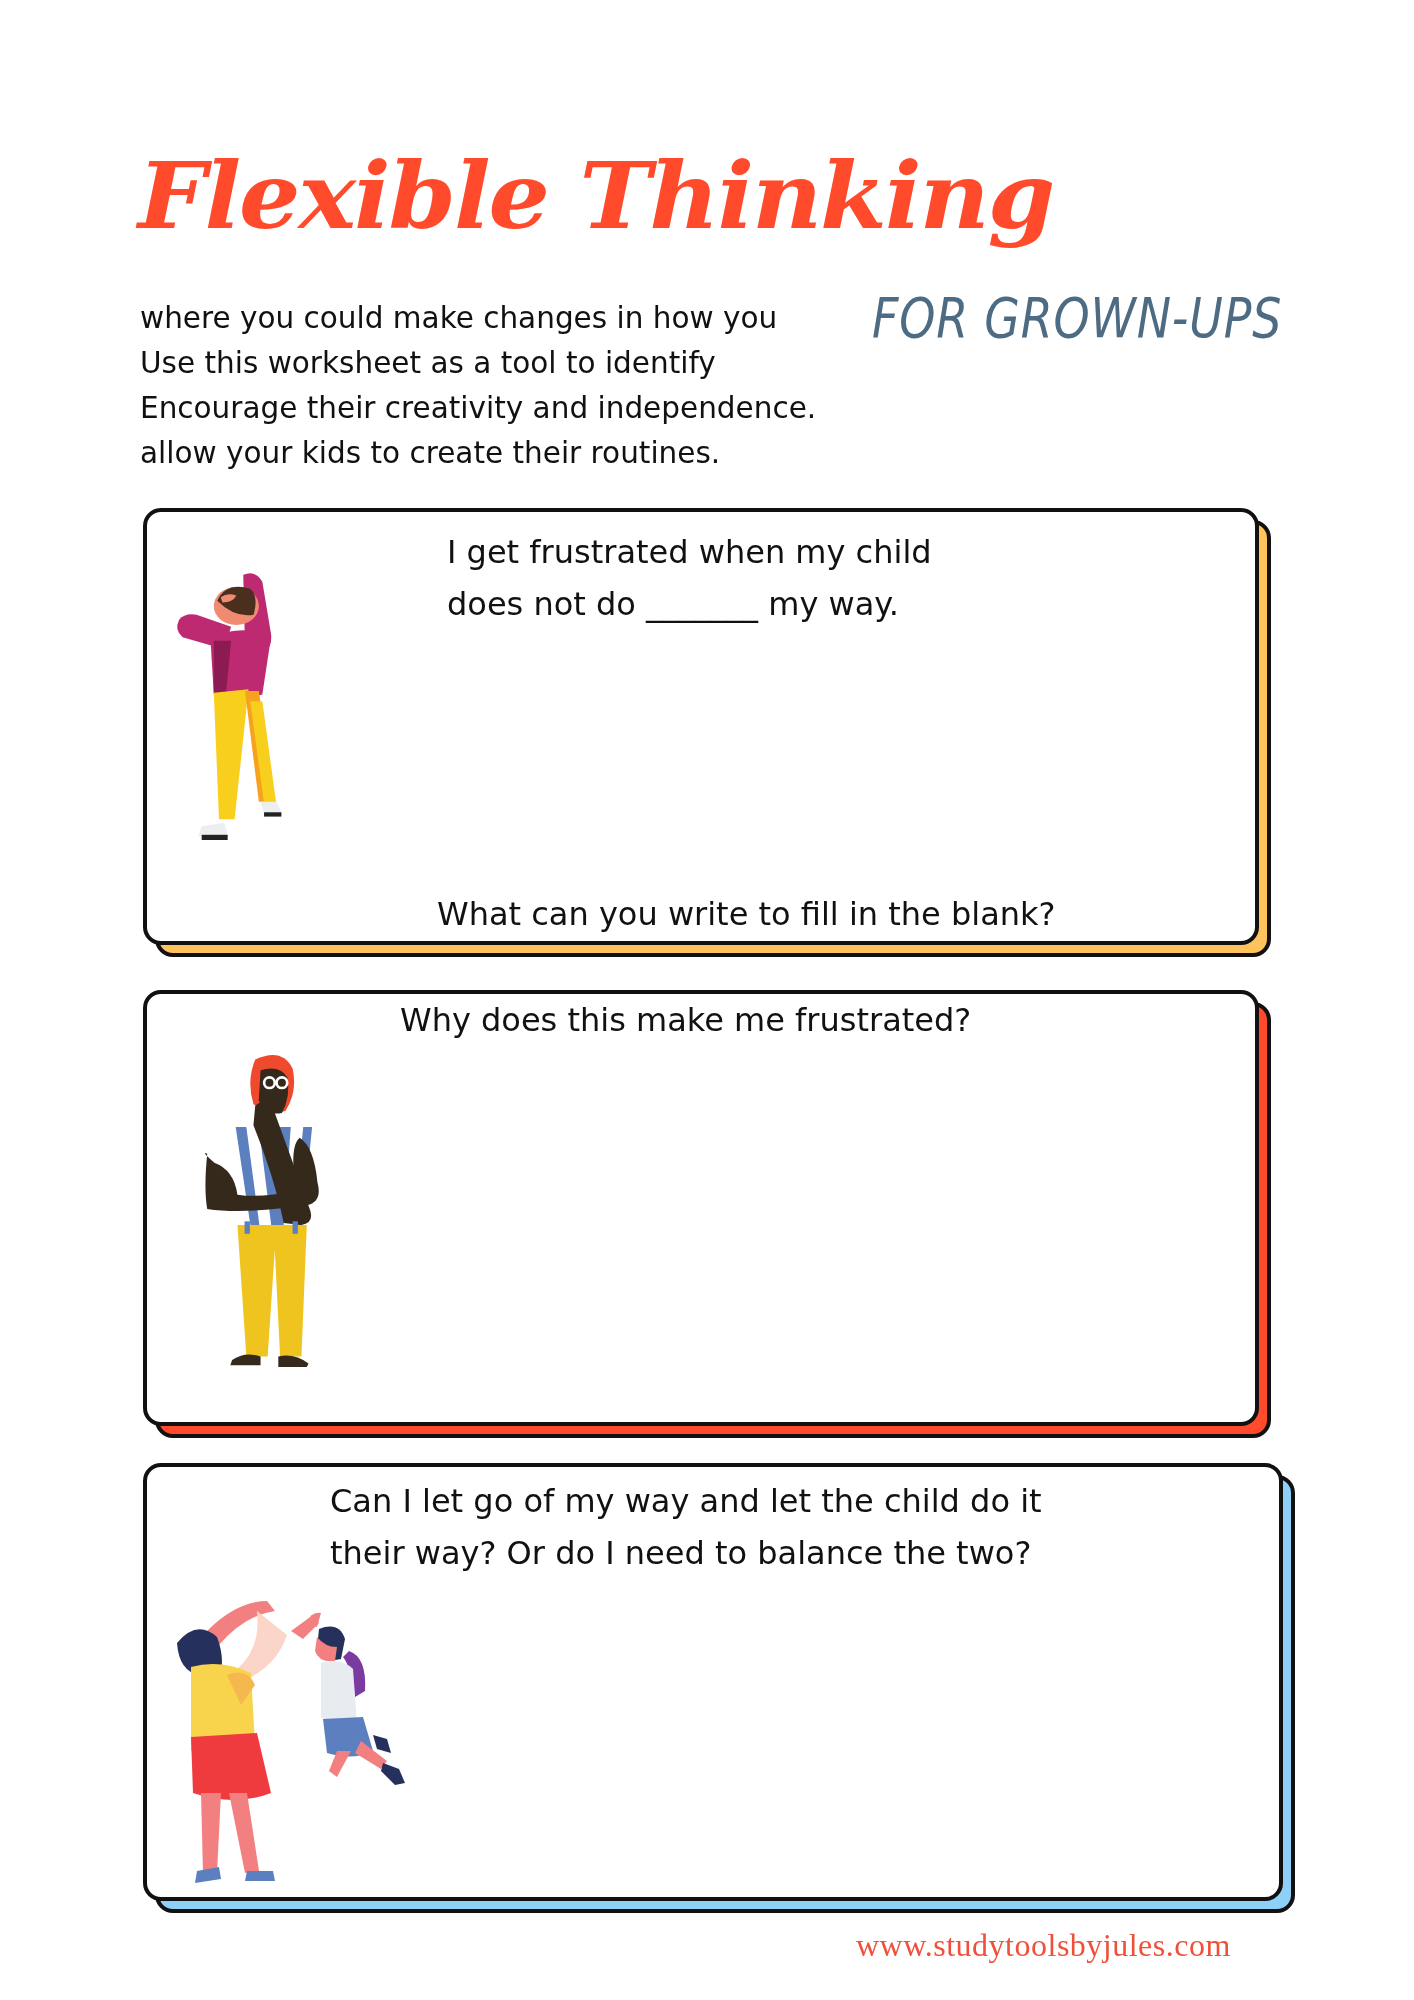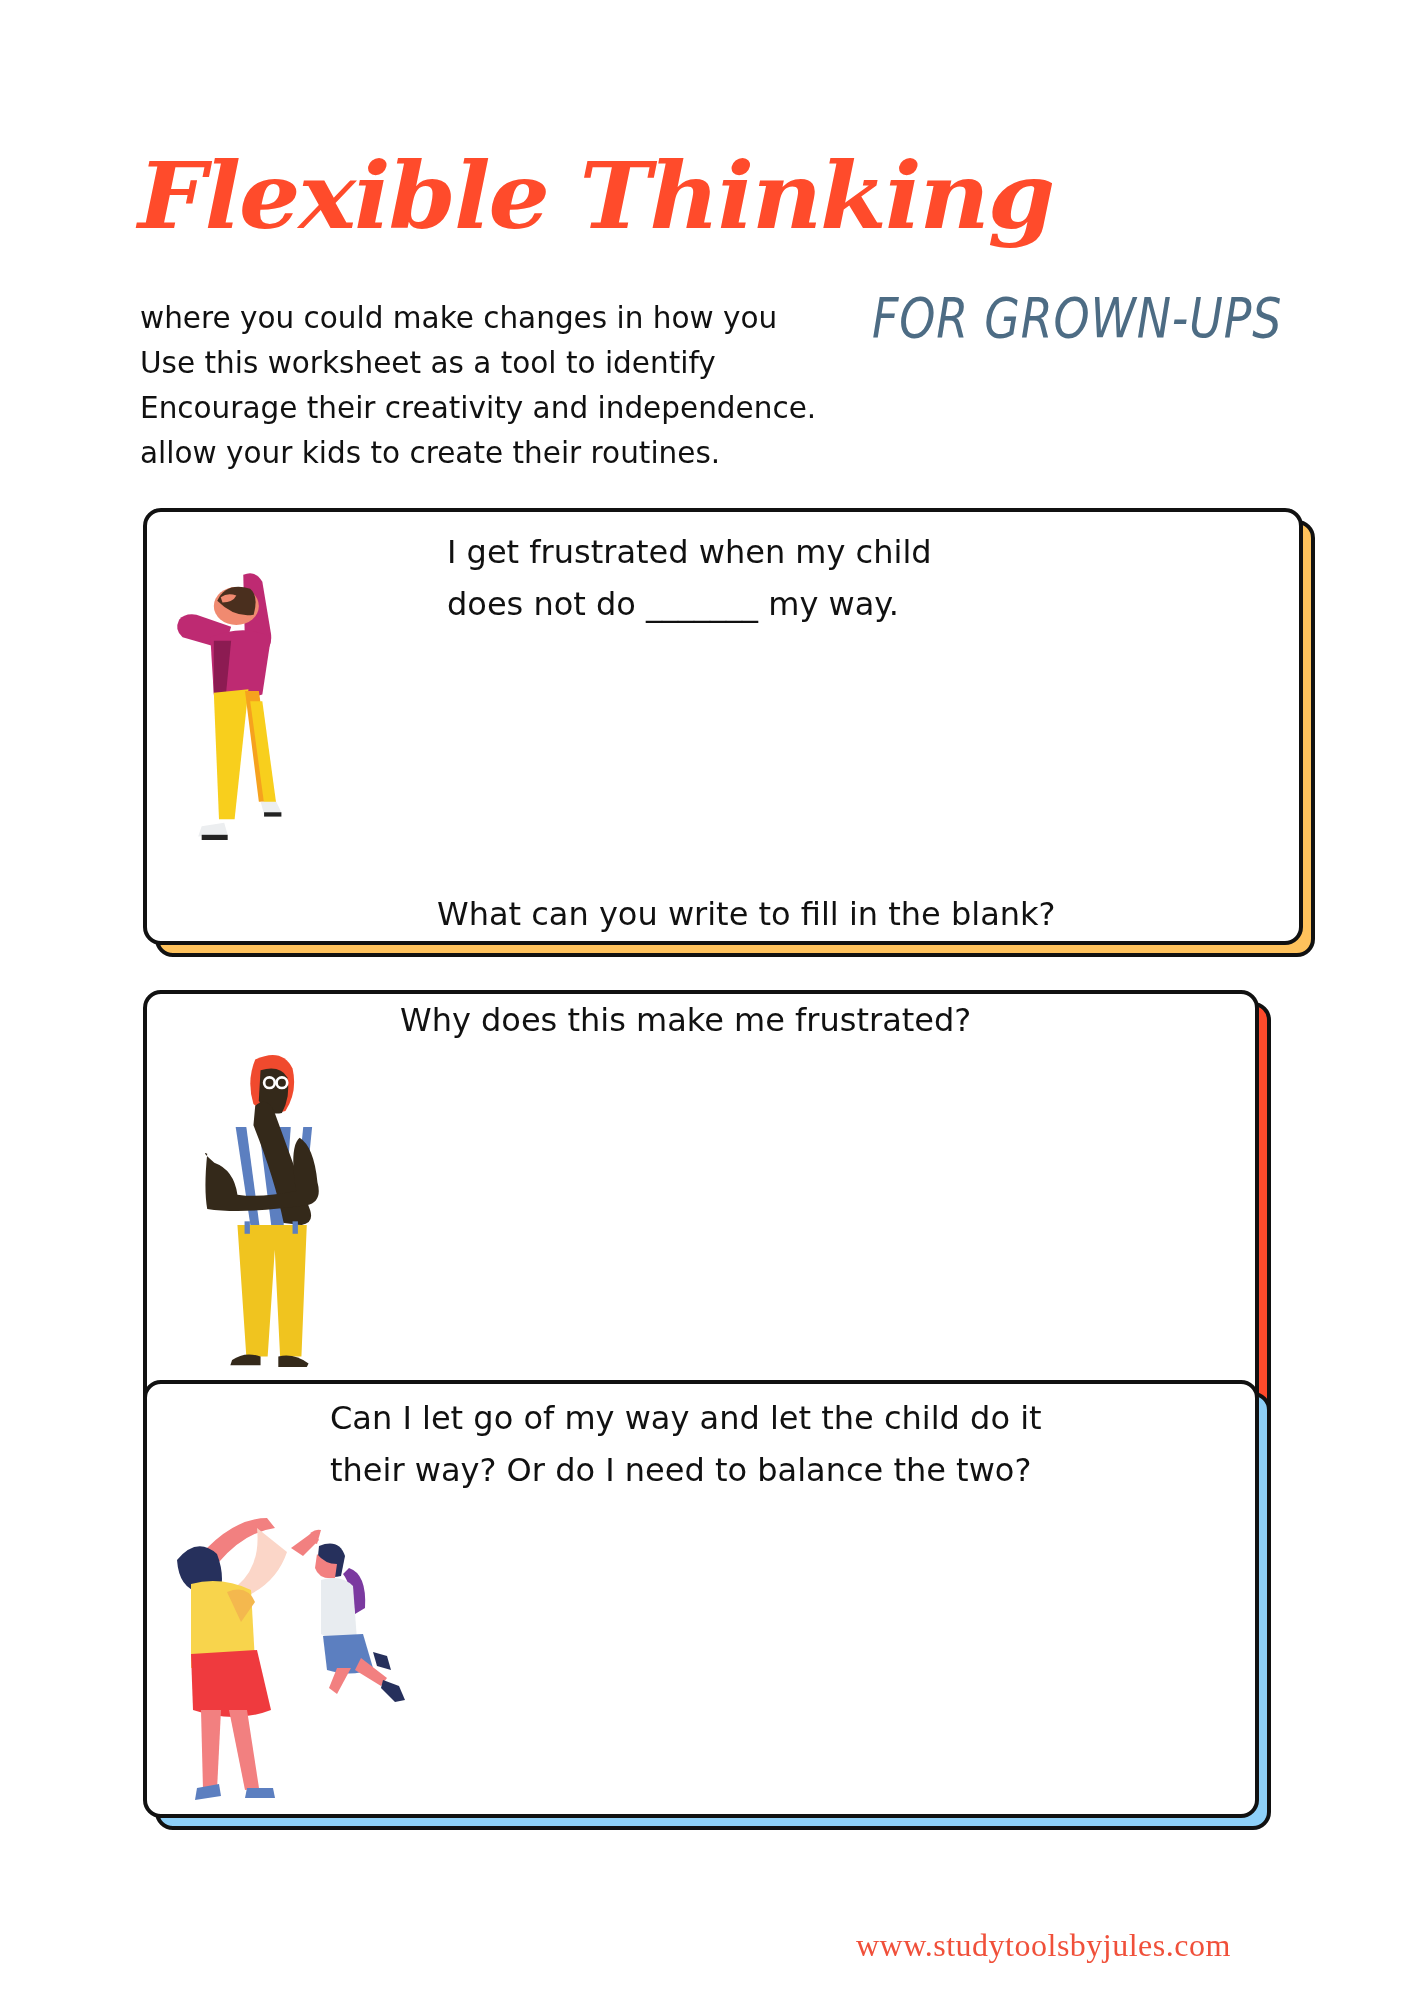--- a/index.html
+++ b/index.html
@@ -54,21 +54,21 @@
 <div class="title">Flexible Thinking</div>
 <div class="subtitle">FOR GROWN-UPS</div>
 
 <div class="intro">
   <div>where you could make changes in how you</div>
   <div>Use this worksheet as a tool to identify</div>
   <div>Encourage their creativity and independence.</div>
   <div>allow your kids to create their routines.</div>
 </div>
 
-<div class="card-wrap" style="top:508px; height:449px;padding-left:44px;">
+<div class="card-wrap" style="top:508px; height:449px;">
   <div class="card-back" style="background:#FFC25C;"></div>
   <div class="card-front">
     <div class="card-text" style="left:300px; top:14px;">
       <div>I get frustrated when my child</div>
       <div>does not do _______ my way.</div>
     </div>
     <div class="card-text" style="left:278px; top:376px;margin-left:12px;">What can you write to fill in the blank?</div>
     <svg class="figure" style="left:20px; top:38px;" width="130" height="320" viewBox="0 0 150 340">
 
       <path d="M88 14 q14 -6 22 8 l10 60 q2 18 -10 20 l-20 -6 z" fill="#BE2A72"></path>
@@ -118,21 +118,21 @@
       <path d="M50 200 l78 0 l-6 148 l-24 0 l-6 -120 l-8 120 l-24 0 z" fill="#F0C41F"></path>
       <rect x="58" y="196" width="6" height="14" fill="#5C7FC0"></rect>
       <rect x="112" y="196" width="6" height="14" fill="#5C7FC0"></rect>
 
       <path d="M44 352 q14 -10 32 -4 l0 10 l-34 0 z" fill="#34291A"></path>
       <path d="M96 348 q18 -4 34 8 l-2 4 l-32 0 z" fill="#34291A"></path>
     </svg>
   </div>
 </div>
 
-<div class="card-wrap" style="top:1380px; height:450px;">
+<div class="card-wrap" style="top:1463px; height:450px;padding-left:24px;">
   <div class="card-back" style="background:#8ED0F8;"></div>
   <div class="card-front">
     <div class="card-text" style="left:183px; top:8px;">
       <div>Can I let go of my way and let the child do it</div>
       <div>their way? Or do I need to balance the two?</div>
     </div>
     <svg class="figure" style="left:10px; top:104px;" width="300" height="320" viewBox="0 0 300 320">
 
       <path d="M50 60 q30 -30 60 -30 l8 10 q-30 4 -56 34 z" fill="#F28080"></path>
       <path d="M100 40 l30 24 q-10 30 -40 44 l-10 -10 q24 -20 20 -58 z" fill="#FBD6C8"></path>

